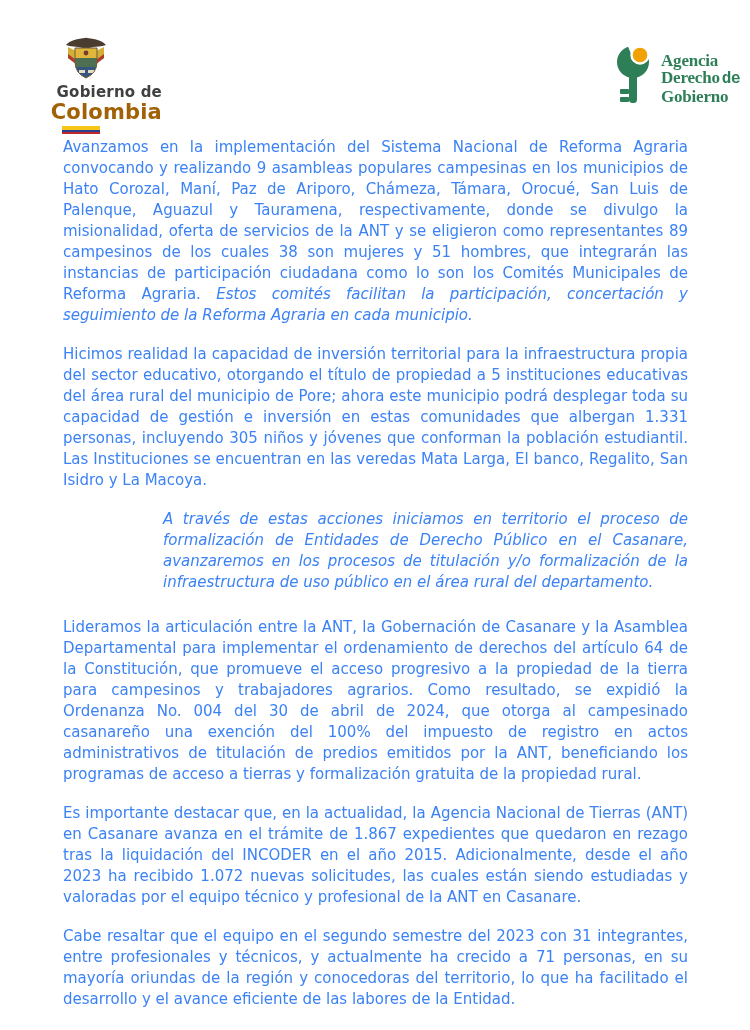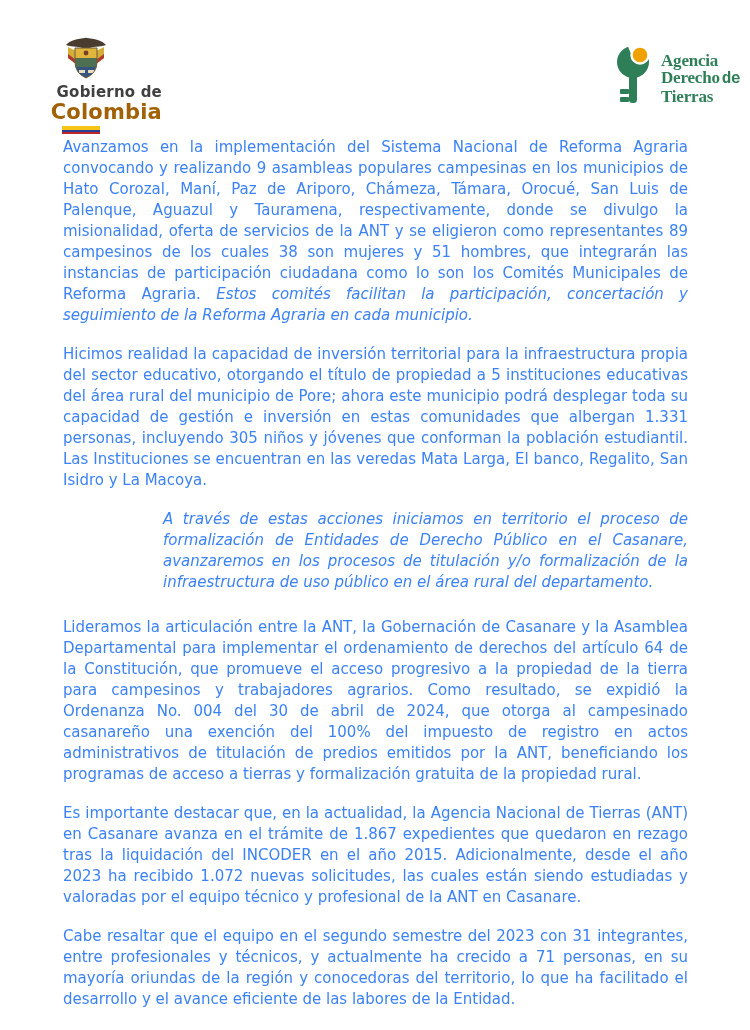--- a/index.html
+++ b/index.html
@@ -146,21 +146,21 @@
         <rect x="15" y="30" width="8" height="29" rx="3.5" fill="#2e7f57"></rect>
 
         <rect x="6" y="45" width="9" height="5" rx="1" fill="#2e7f57"></rect>
         <rect x="6" y="53" width="9" height="5" rx="1" fill="#2e7f57"></rect>
 
         <circle cx="26" cy="11" r="8.5" fill="#f0a202" stroke="#ffffff" stroke-width="2.4"></circle>
       </svg>
       <div class="ant-text">
         <div>Agencia</div>
         <div><span>Derecho</span><span class="ant-de">de</span></div>
-        <div>Tierras</div>
+        <div>Gobierno</div>
       </div>
     </div>
 
   </div>
 
   <div class="doc-body">
 
     <p><span>Avanzamos en la implementación del Sistema Nacional de Reforma Agraria convocando y realizando 9 asambleas populares campesinas en los municipios de Hato Corozal, Maní, Paz de Ariporo, Chámeza, Támara, Orocué, San Luis de Palenque, Aguazul y Tauramena, respectivamente, donde se divulgo la misionalidad, oferta de servicios de la ANT y se eligieron como representantes 89 campesinos de los cuales 38 son mujeres y 51 hombres, que integrarán las instancias de participación ciudadana como  lo son los Comités Municipales de Reforma Agraria.</span> <span class="italic">Estos comités facilitan la participación, concertación y seguimiento de la Reforma Agraria en cada municipio.</span></p>
 
     <p>Hicimos realidad la capacidad de inversión territorial para la infraestructura propia del sector educativo, otorgando el título de propiedad a 5 instituciones educativas del área rural del municipio de Pore; ahora este municipio podrá desplegar toda su capacidad de gestión e inversión en estas comunidades que albergan 1.331 personas, incluyendo 305 niños y jóvenes que conforman la población estudiantil. Las Instituciones se encuentran en las veredas Mata Larga, El banco, Regalito, San Isidro y La Macoya.</p>

